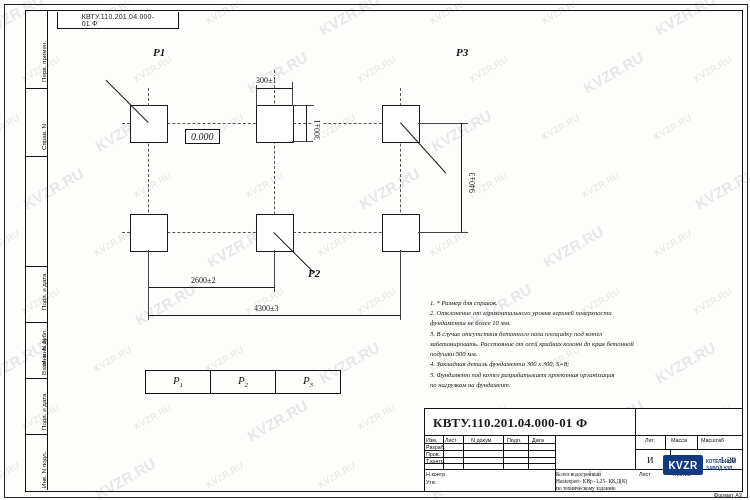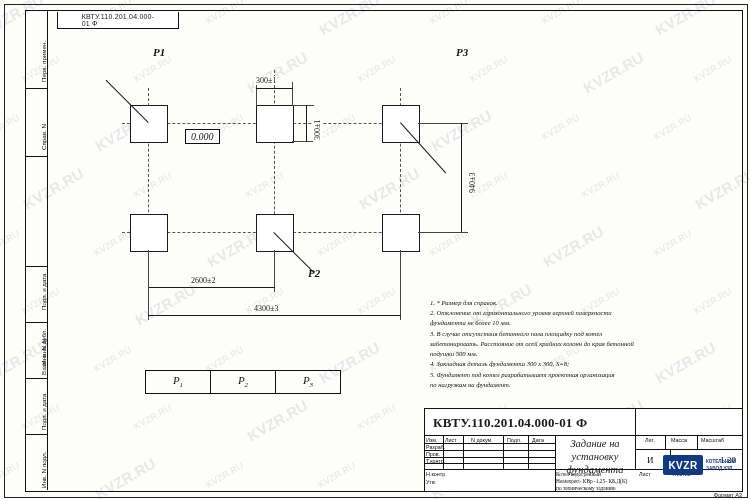--- a/index.html
+++ b/index.html
@@ -340,25 +340,20 @@
     <div class="ln" style="left:18px;top:26px;width:1px;height:34px;"></div>
     <div class="ln" style="left:38px;top:26px;width:1px;height:34px;"></div>
     <div class="ln" style="left:78px;top:26px;width:1px;height:34px;"></div>
     <div class="ln" style="left:103px;top:26px;width:1px;height:34px;"></div>
     <div class="ln" style="left:240px;top:26px;width:1px;height:14px;"></div>
     <div class="ln" style="left:272px;top:26px;width:1px;height:14px;"></div>
     <div class="ln" style="left:245px;top:40px;width:1px;height:20px;"></div>
 
     <div class="desig" style="left:8px;top:6px;">КВТУ.110.201.04.000-01 Ф</div>
 
-    <div class="tname" style="left:131px;top:28px;width:78px;">
-      <span>Задание на</span><br>
-      <span>установку</span><br>
-      <span>фундамента</span>
-    </div>
 
     <div class="tbtxt" style="left:1px;top:28px;">Изм.</div>
     <div class="tbtxt" style="left:20px;top:28px;">Лист</div>
     <div class="tbtxt" style="left:46px;top:28px;">N докум.</div>
     <div class="tbtxt" style="left:82px;top:28px;">Подп.</div>
     <div class="tbtxt" style="left:107px;top:28px;">Дата</div>
 
     <div class="tbtxt" style="left:1px;top:35px;">Разраб.</div>
     <div class="tbtxt" style="left:1px;top:42px;">Пров.</div>
     <div class="tbtxt" style="left:1px;top:49px;">Т.контр.</div>

